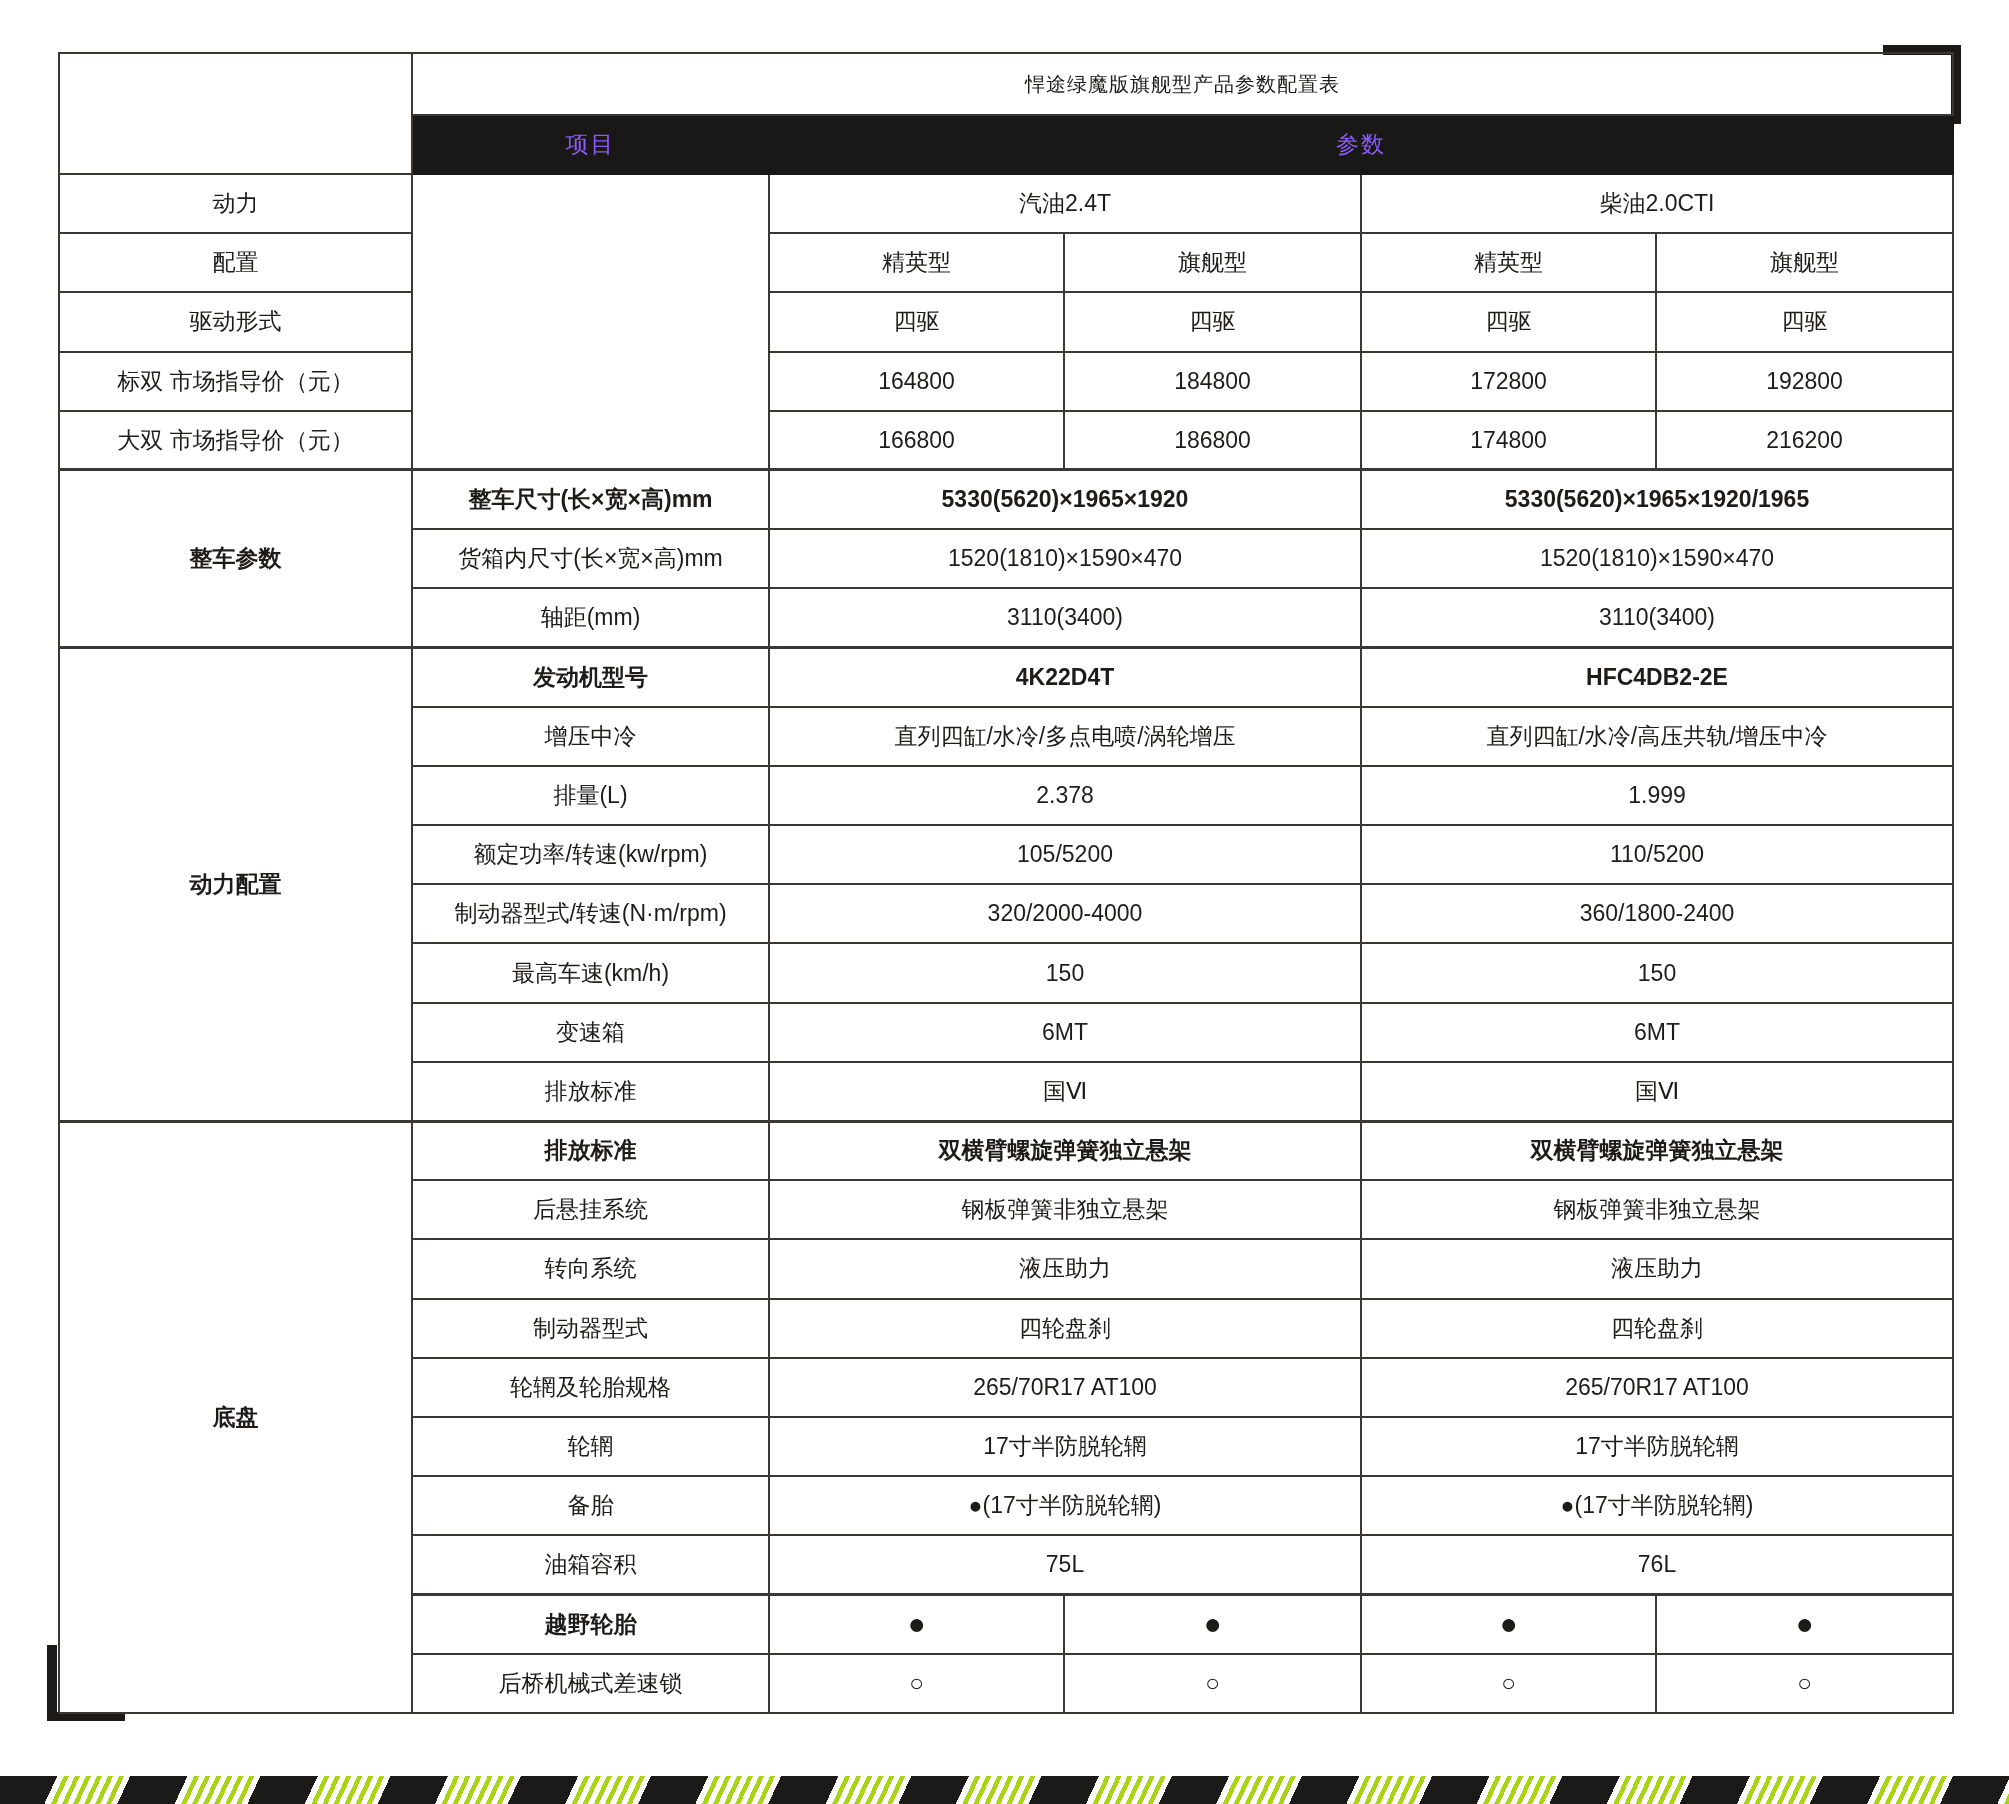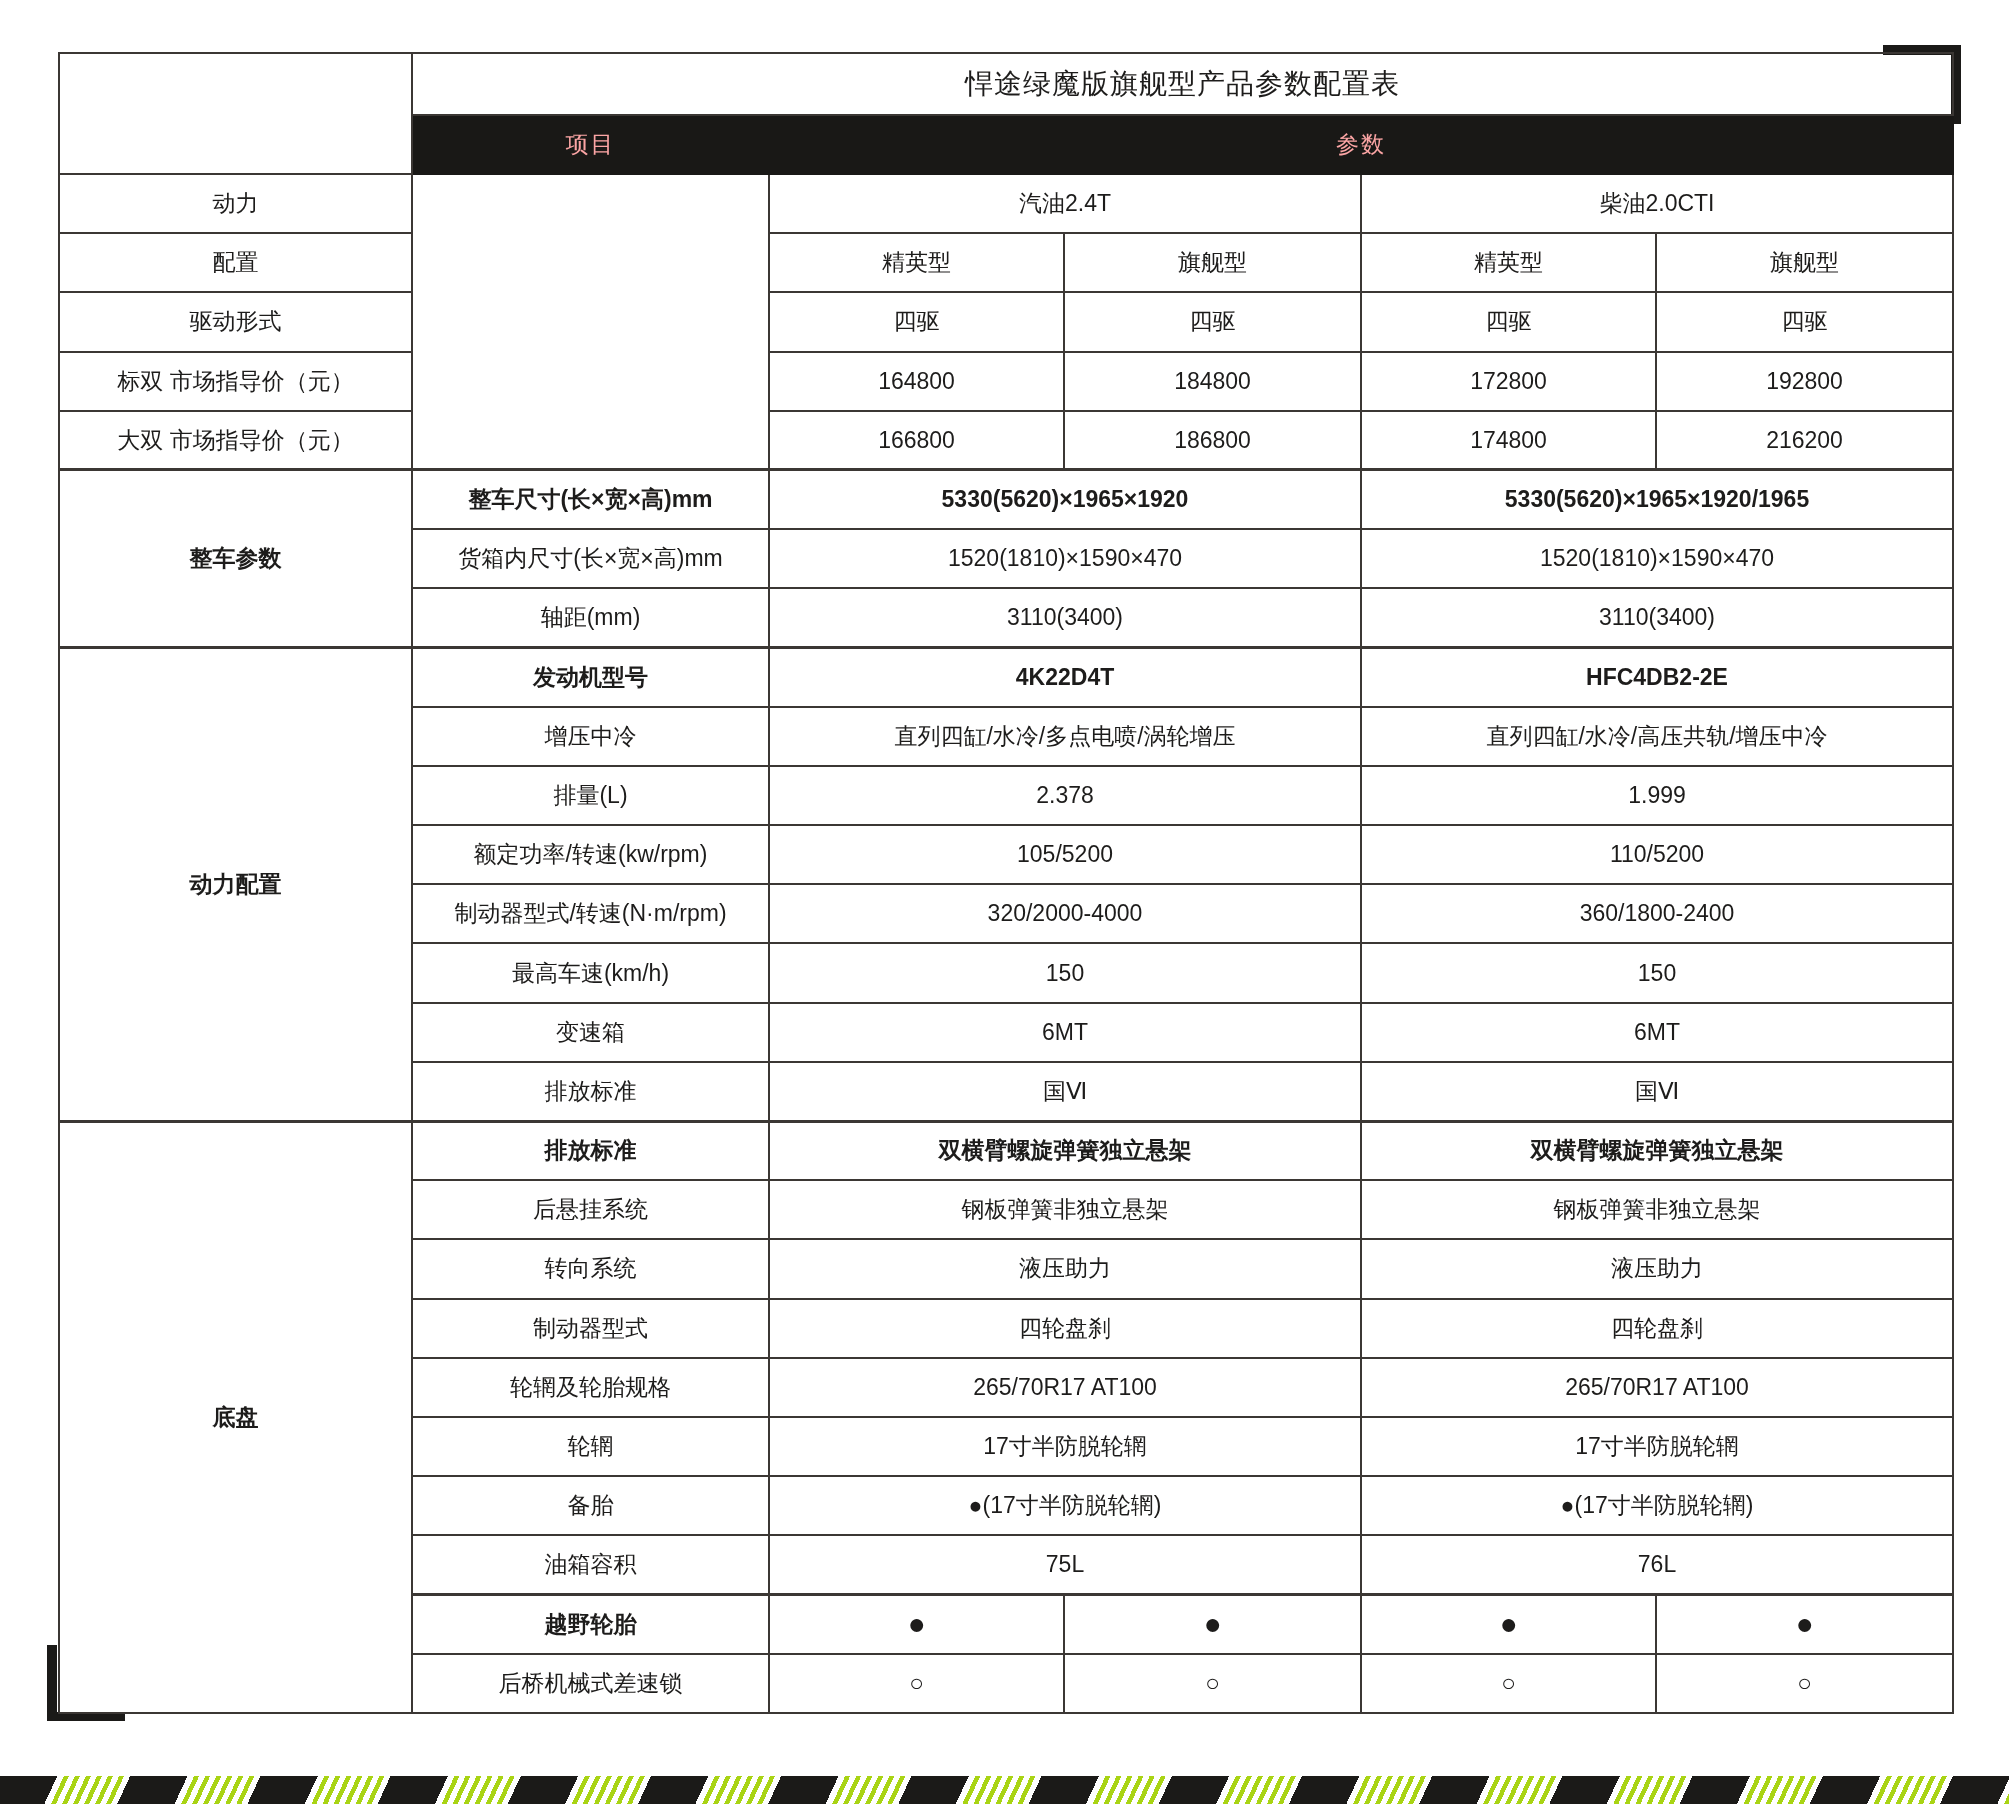--- a/index.html
+++ b/index.html
@@ -24,23 +24,23 @@
   }
   td{
     border:2px solid var(--border);
     text-align:center;vertical-align:middle;
     font-size:23px;font-weight:500;color:var(--ink);
     padding:0 6px;overflow:hidden;white-space:nowrap;
   }
   tr.title-row{height:62px;}
   tr.head-row{height:59px;}
   tr.r{height:59.2px;}
-  td.title{font-size:28px;letter-spacing:1px;}
+  td.title{font-size:20px;letter-spacing:1px;}
   td.black{
-    background:var(--headbg);color:#fca5a5;border-color:var(--headbg);
+    background:var(--headbg);color:#8b5cf6;border-color:var(--headbg);
     font-weight:400;letter-spacing:2px;
   }
   tr.sec td{border-top-width:3.5px;font-weight:bold;}
   td.dot{font-size:30px;line-height:1;}
   td.ring{font-size:24px;line-height:1;}
 
   
   .corner{position:absolute;box-sizing:border-box;}
   .corner-tr{
     left:1883px;top:45px;width:78px;height:79px;

